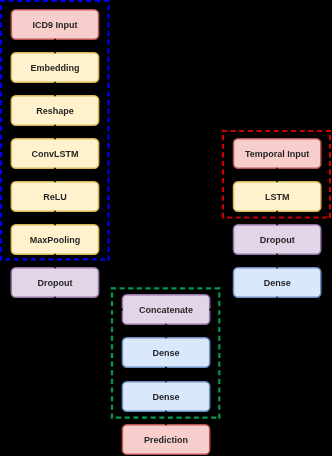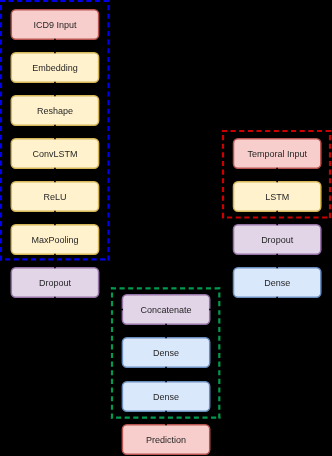--- a/index.html
+++ b/index.html
@@ -1,16 +1,16 @@
 <!DOCTYPE html>
 <html><head>
 <meta charset="utf-8">
 <style>
   html,body{margin:0;padding:0;background:#000;}
-  #root{position:relative;width:332px;height:456px;background:#ffffff;overflow:hidden;}
+  #root{position:relative;width:332px;height:456px;background:#ffffff;overflow:hidden;font-weight:bold;}
   svg#canvas{position:absolute;left:0;top:0;display:block;}
   .node-label{font-family:"Liberation Sans",sans-serif;font-size:9px;fill:#262626;
               text-anchor:middle;dominant-baseline:alphabetic;
               will-change:transform;}
 </style>
 </head>
 <body>
 
 <div id="root">
   <svg id="canvas" width="332" height="456">

